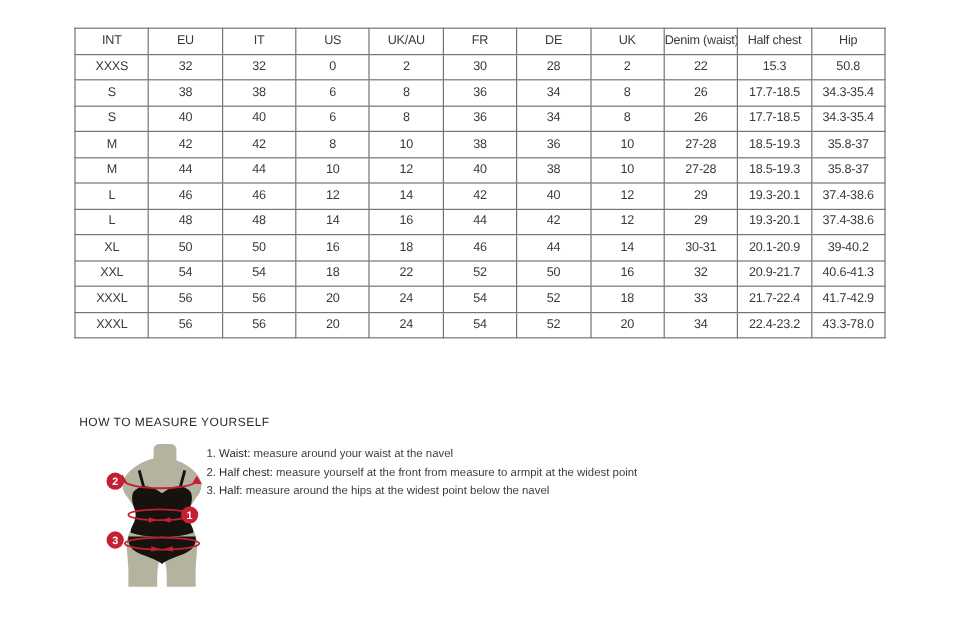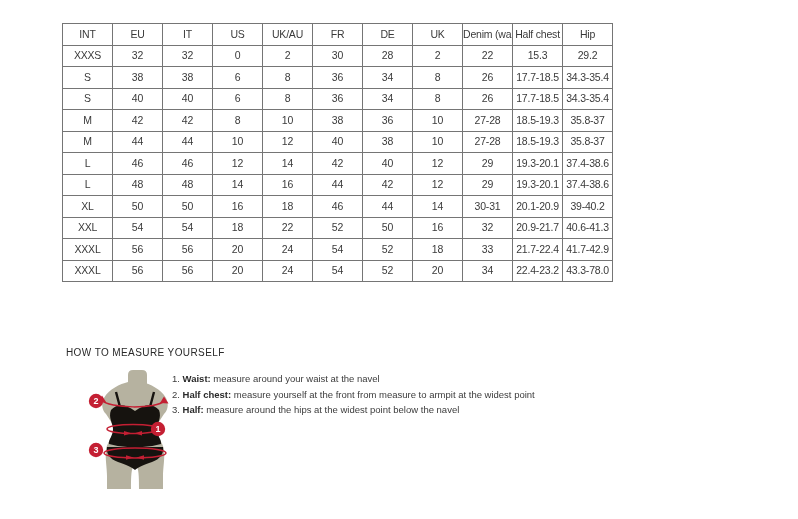--- a/index.html
+++ b/index.html
@@ -4,41 +4,41 @@
 <style>
   html,body{margin:0;padding:0;}
   body{
     width:798px;height:519px;position:relative;overflow:hidden;
     background:#ffffff;
     font-family:"Liberation Sans",sans-serif;
     -webkit-font-smoothing:antialiased;
   }
   
   .size-table{
-    position:absolute;left:62px;top:23px;width:551px;
+    position:absolute;left:62px;top:23px;width:676px;
     border-collapse:collapse;table-layout:fixed;
   }
   .size-table th,.size-table td{
     border:1px solid #757575;
     font-size:10.5px;font-weight:400;color:#3a3a3a;
     text-align:center;vertical-align:middle;
     height:20.5px;padding:0;line-height:11px;
     letter-spacing:-0.2px;white-space:nowrap;overflow:hidden;
   }
   
   .measure-title{
     position:absolute;left:66px;top:347px;
     font-size:10px;font-weight:400;color:#2a2a2a;letter-spacing:0.4px;
   }
   .steps{
     position:absolute;left:172px;top:371px;
     font-size:9.5px;color:#3c3c3c;
   }
   .step{line-height:15.5px;white-space:nowrap;}
-  .step b{color:#2a2a2a;font-weight:700;}
+  .step b{color:#2a2a2a;font-weight:400;}
   .figure{
     position:absolute;left:80px;top:368px;width:105px;height:125px;
   }
 </style>
 </head>
 <body>
 
 <table class="size-table">
   <thead>
     <tr>
@@ -60,21 +60,21 @@
         <td>XXXS</td>
         <td>32</td>
         <td>32</td>
         <td>0</td>
         <td>2</td>
         <td>30</td>
         <td>28</td>
         <td>2</td>
         <td>22</td>
         <td>15.3</td>
-        <td>29.2</td>
+        <td>50.8</td>
       </tr>
       <tr>
         <td>S</td>
         <td>38</td>
         <td>38</td>
         <td>6</td>
         <td>8</td>
         <td>36</td>
         <td>34</td>
         <td>8</td>

